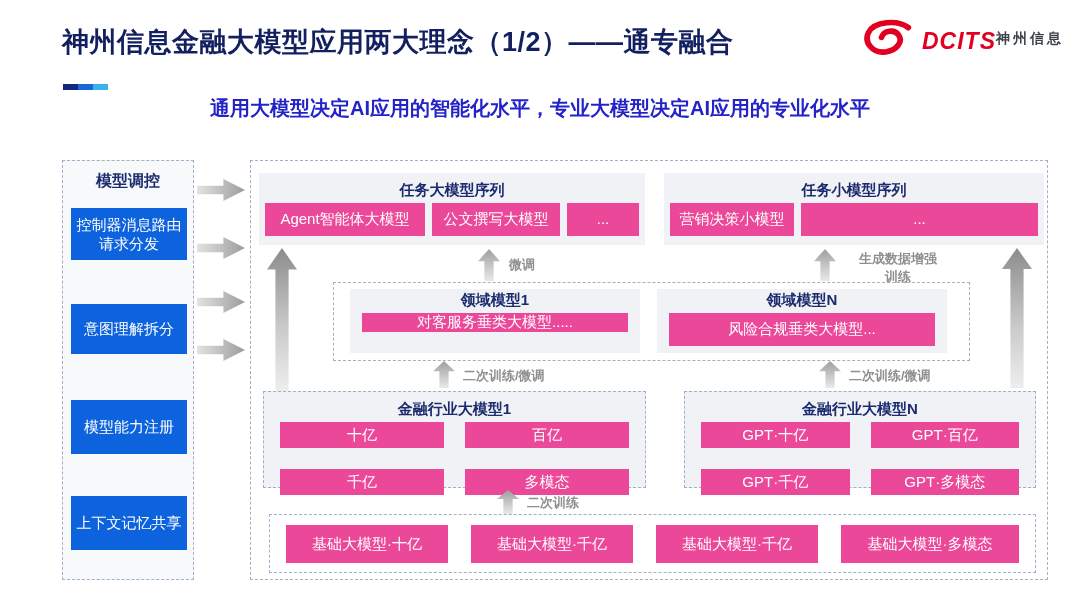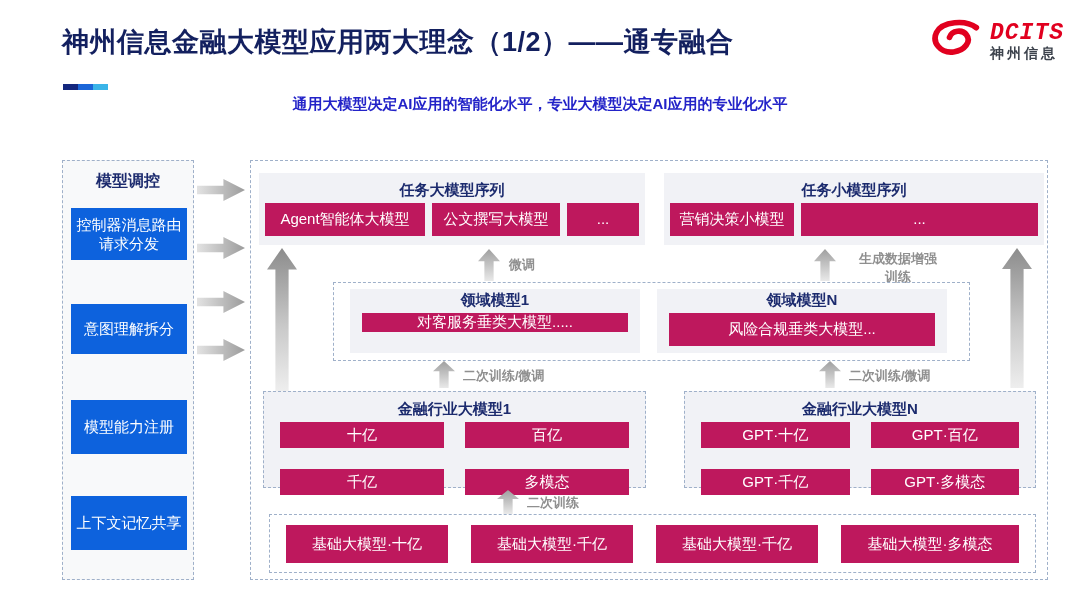--- a/index.html
+++ b/index.html
@@ -5,31 +5,31 @@
   html,body{margin:0;padding:0;background:#fff;}
   .slide{position:relative;width:1080px;height:608px;background:#ffffff;overflow:hidden;
          font-family:"Liberation Sans","DejaVu Sans",sans-serif;}
 
   
   .title{position:absolute;left:62px;top:24px;font-size:27px;font-weight:800;color:#13205f;letter-spacing:.5px;white-space:nowrap;}
   .title-underline{position:absolute;left:63px;top:84px;display:flex;height:6px;}
   .title-underline span{display:block;width:15px;height:6px;}
   .u1{background:#14277e;} .u2{background:#1b66d8;} .u3{background:#3ab4e8;}
   .subtitle{position:absolute;left:0;top:95px;width:1080px;text-align:center;
-            font-size:15px;font-weight:700;color:#2323c8;}
+            font-size:20px;font-weight:700;color:#2323c8;}
   .logo{position:absolute;right:16px;top:18px;display:flex;align-items:center;gap:8px;}
-  .logo-text{display:flex;flex-direction:column;line-height:1.05;font-family:Liberation Mono, monospace;}
+  .logo-text{display:flex;flex-direction:row;line-height:1.05;}
   .logo-en{color:#e1001f;font-size:23px;font-weight:800;font-style:italic;letter-spacing:1px;}
   .logo-cn{color:#3c424c;font-size:14px;font-weight:700;letter-spacing:3px;margin-top:2px;}
 
   
   .dashed{border:1px dashed #9fb0c9;}
   .panel{background:#f1f2f6;}
   .panel-h{font-size:15px;font-weight:700;color:#1c2b6e;text-align:center;padding-top:8px;}
-  .btn{background:#be185d;color:#fff;display:flex;align-items:center;justify-content:center;
+  .btn{background:#ec4899;color:#fff;display:flex;align-items:center;justify-content:center;
        font-size:15px;text-align:center;line-height:1.25;}
   .lbl{position:absolute;color:#8f8f8f;font-size:13px;font-weight:600;white-space:nowrap;}
 
   
   .arrow-right{position:absolute;background:linear-gradient(90deg,#e3e3e3,#9c9c9c);
     clip-path:polygon(0 34%,55% 34%,55% 8%,100% 50%,55% 92%,55% 66%,0 66%);}
   .arrow-up{position:absolute;background:linear-gradient(180deg,#9f9f9f,#e9e9e9);
     clip-path:polygon(50% 0,100% 38%,71% 38%,71% 100%,29% 100%,29% 38%,0 38%);}
   .arrow-up-tall{position:absolute;background:linear-gradient(180deg,#8c8c8c 0%,#c9c9c9 55%,#eeeeee 100%);
     clip-path:polygon(50% 0,100% 15%,72% 15%,72% 100%,28% 100%,28% 15%,0 15%);}

